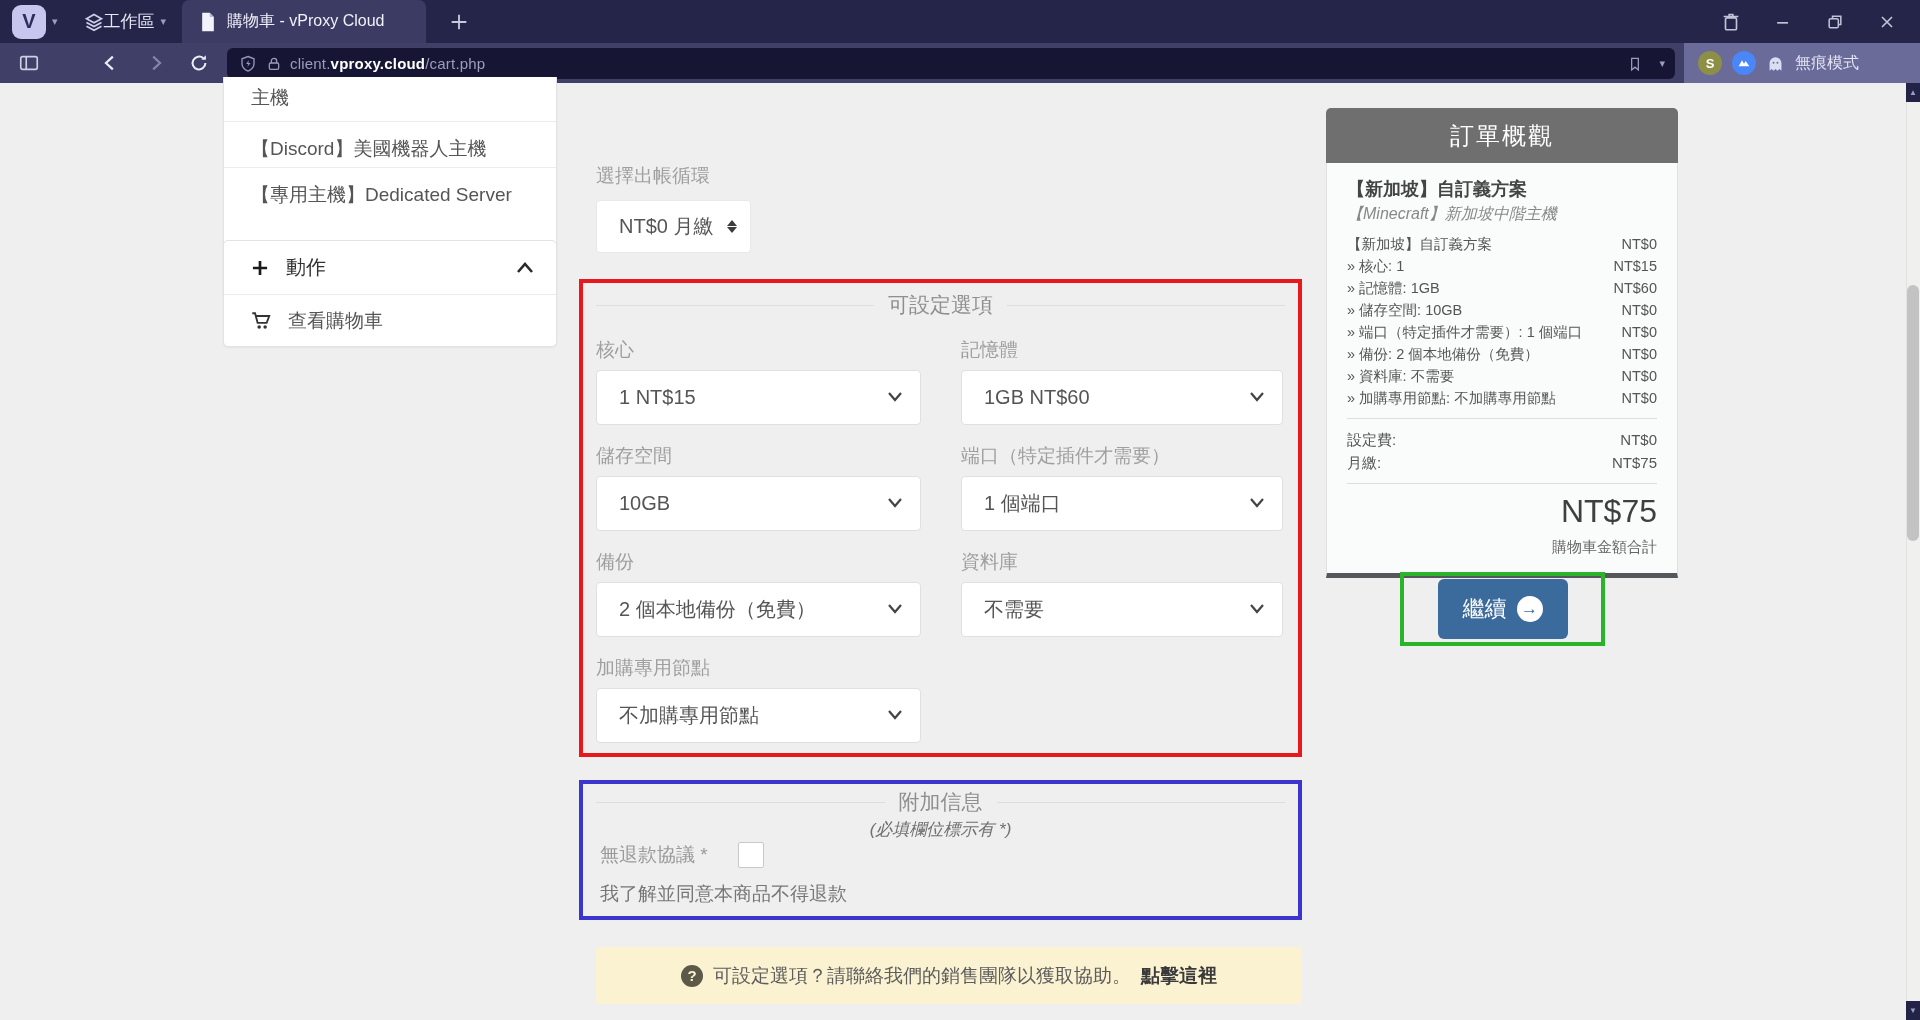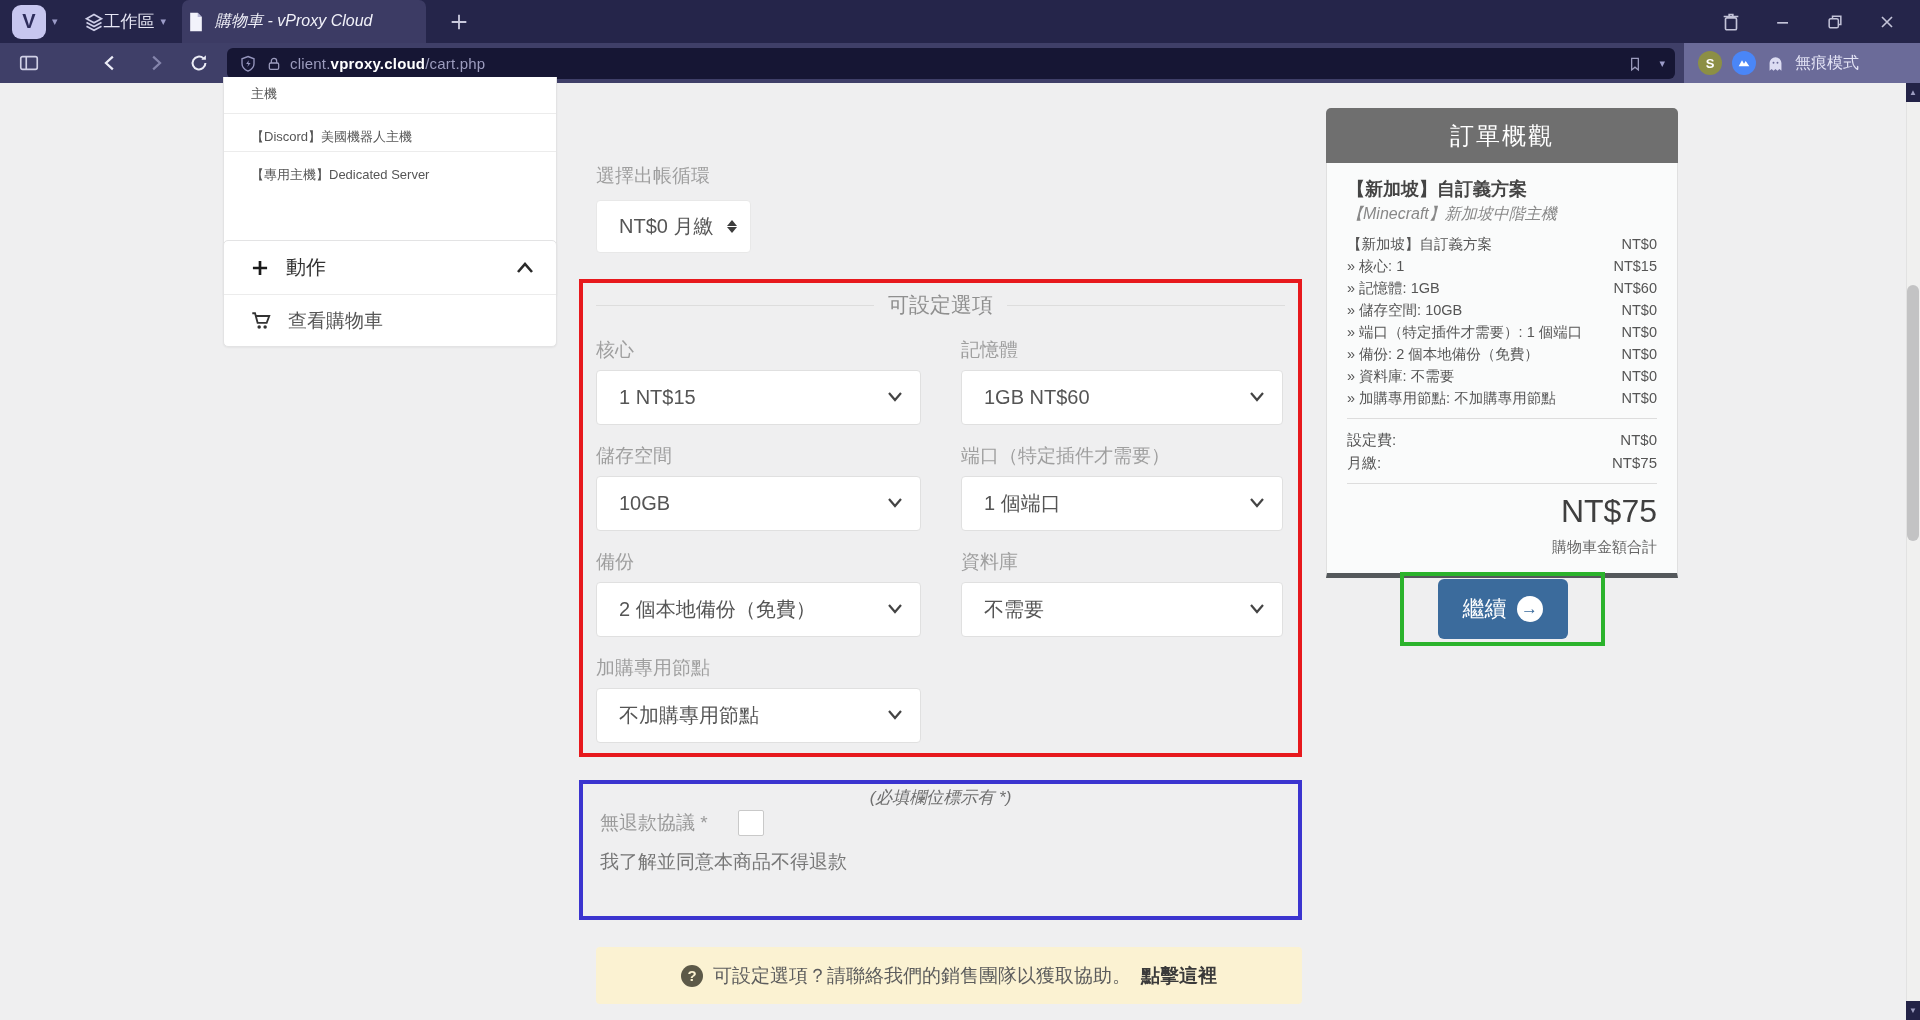--- a/index.html
+++ b/index.html
@@ -4,21 +4,21 @@
 <style>
   * { box-sizing: border-box; margin: 0; padding: 0; }
   html,body { width:1920px; height:1020px; overflow:hidden; }
   body { font-family:"Liberation Sans","DejaVu Sans",sans-serif; background:#efeff0; position:relative; }
 
   
   .tabbar { position:absolute; top:0; left:0; width:1920px; height:43px; background:#25254a; display:flex; align-items:center; }
   .vivaldi-logo { width:34px; height:34px; margin-left:12px; border-radius:9px; background:#c7c6ef; color:#2e2d5c; font-weight:bold; font-size:20px; display:flex; align-items:center; justify-content:center; }
   .caret { color:#9c9cc8; font-size:11px; margin-left:6px; }
   .workspace { display:flex; align-items:center; margin-left:26px; color:#e6e6f4; font-size:17px; }
-  .tab-active { height:43px; margin-left:16px; width:244px; background:#3c3b64; border-radius:7px 7px 0 0; display:flex; align-items:center; padding-left:6px; gap:11px; color:#f1f1f9; font-size:16px;font-style:italic; }
+  .tab-active { height:43px; margin-left:16px; width:244px; background:#3c3b64; border-radius:7px 7px 0 0; display:flex; align-items:center; padding-left:18px; gap:11px; color:#f1f1f9; font-size:16px; }
   .newtab { margin-left:22px; }
   .win-controls { position:absolute; right:0; top:0; height:43px; display:flex; align-items:center; gap:22px; padding-right:18px; }
   .win-btn { width:30px; height:30px; display:flex; align-items:center; justify-content:center; }
 
   .navbar { position:absolute; top:43px; left:0; width:1920px; height:40px; background:#3f3f68; }
   .nav-icons { position:absolute; top:0; height:40px; display:flex; align-items:center; }
   .addr-bar { position:absolute; left:227px; top:5px; width:1448px; height:31px; background:#161634; border-radius:6px; display:flex; align-items:center; padding:0 10px 0 12px; }
   .addr-url { font-size:15px; color:#9c9cbe; margin-left:8px; letter-spacing:.2px; }
   .addr-url b { color:#ffffff; font-weight:bold; }
   .addr-right { margin-left:auto; display:flex; align-items:center; gap:10px; }
@@ -26,21 +26,21 @@
   .incognito-label { color:#e3e3f5; font-size:16px; }
   .ext-badge { width:24px; height:24px; border-radius:50%; display:flex; align-items:center; justify-content:center; color:#fff; font-size:13px; font-weight:bold; }
 
   
   .page { position:absolute; top:83px; left:0; width:1920px; height:937px; background:#efeff0; }
 
   .card { background:#fff; border:1px solid #e3e3e4; border-radius:5px; box-shadow:0 1px 2px rgba(0,0,0,.05); }
 
   
   .side-card1 { position:absolute; left:223px; top:-6px; width:334px; height:221px; border-top:none; border-radius:0 0 5px 5px; overflow:hidden; }
-  .side-row { padding:14px 10px 5px 27px; font-size:13px; color:#555; border-bottom:1px solid #ececec; }
+  .side-row { padding:14px 10px 5px 27px; font-size:19px; color:#555; border-bottom:1px solid #ececec; }
   .side-row:last-child { border-bottom:none; }
   .side-row.first { padding-top:8px; padding-bottom:10px; }
   .side-card2 { position:absolute; left:223px; top:157px; width:334px; height:107px; overflow:hidden; }
   .actions-header { height:54px; display:flex; align-items:center; padding:0 20px 0 26px; border-bottom:1px solid #ececec; }
   .actions-header .txt { font-size:20px; color:#333; margin-left:16px; }
   .actions-header .chev { margin-left:auto; }
   .cart-row { height:52px; display:flex; align-items:center; padding-left:26px; gap:16px; font-size:19px; color:#555; }
 
   
   .promo-card { position:absolute; left:596px; top:-6px; width:706px; height:169px; border-top:none; border-radius:0 0 5px 5px; }
@@ -348,20 +348,25 @@
               <svg width="18" height="13" viewBox="0 0 18 13">
                 <polyline points="3,3 9,10 15,3" fill="none" stroke="#444" stroke-width="2.2"></polyline>
               </svg>
             </span>
         </div>
       </div>
     </div>
   </div>
 
   <div class="bluebox">
+    <div class="legend-row" style="margin-top:4px;">
+      <span class="line"></span>
+      <span class="legend">附加信息</span>
+      <span class="line"></span>
+    </div>
     <div class="req-note">(必填欄位標示有 *)</div>
     <div class="refund-row">
       <span class="refund-label">無退款協議 *</span>
       <span class="checkbox"></span>
     </div>
     <div class="agree-text">我了解並同意本商品不得退款</div>
   </div>
 
   <div class="notice">
     <span class="qicon">?</span>

